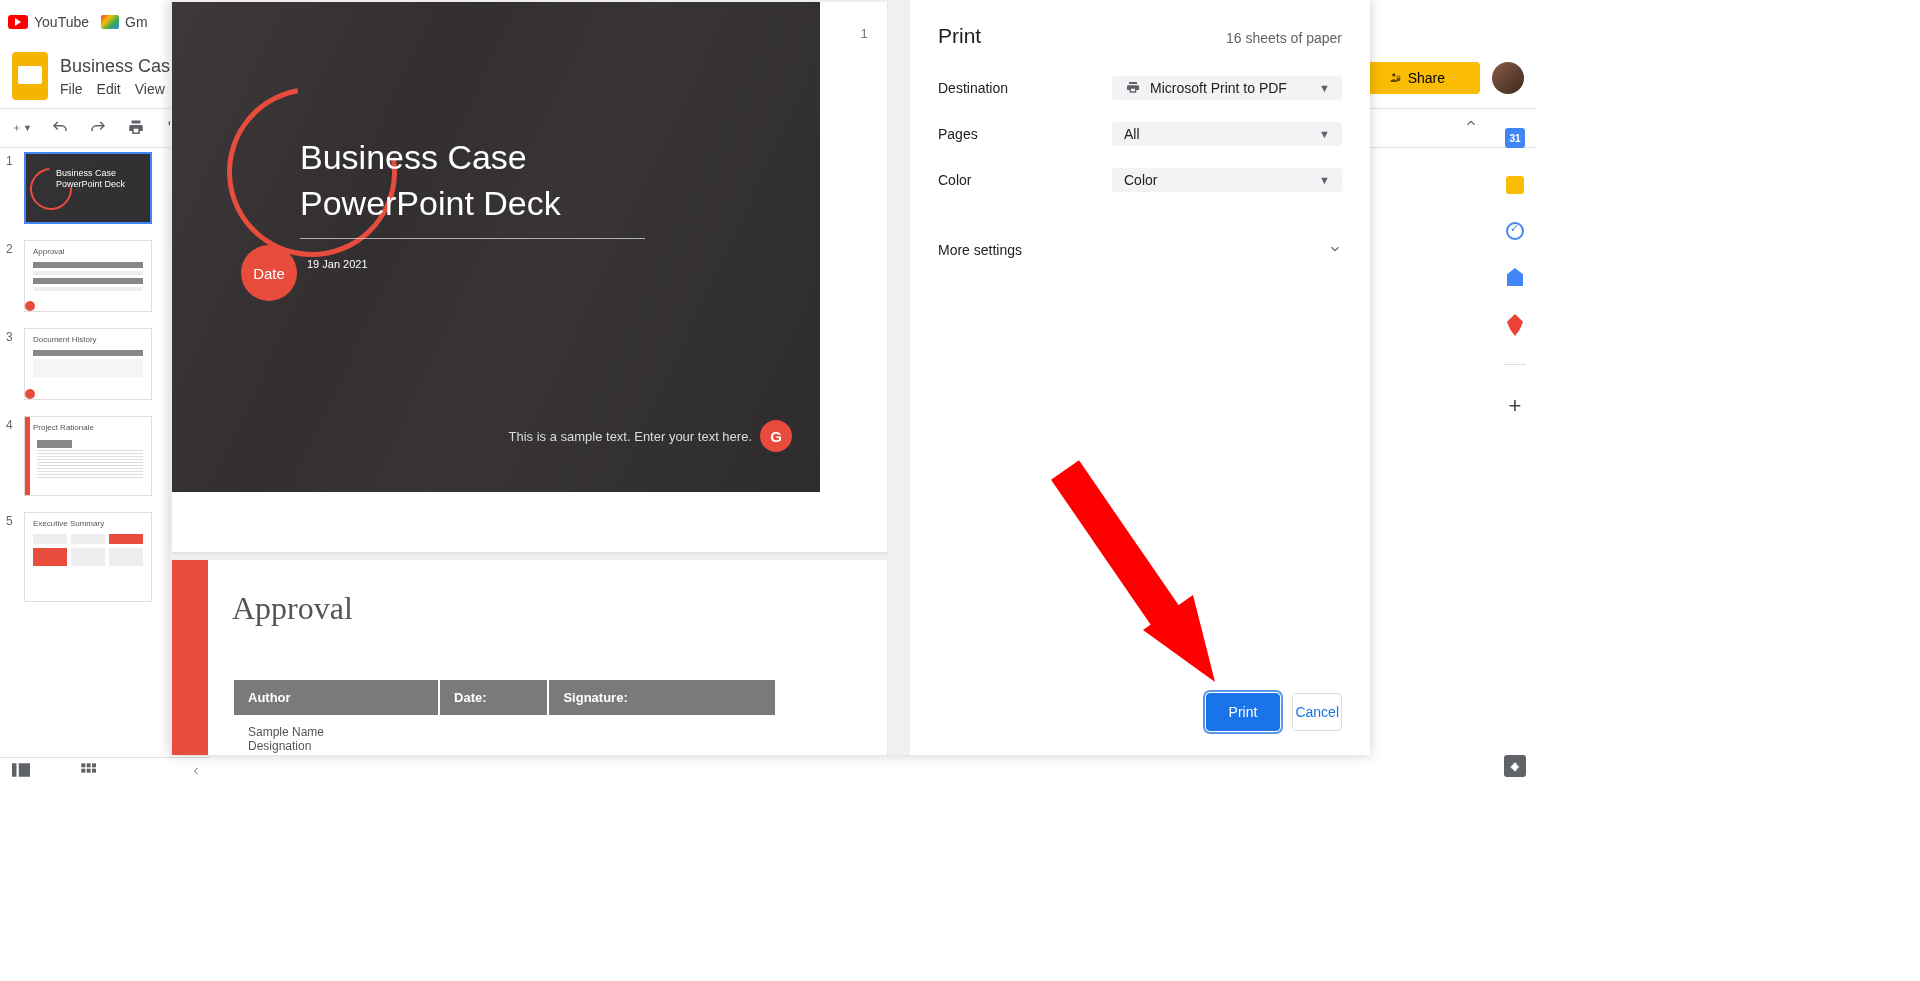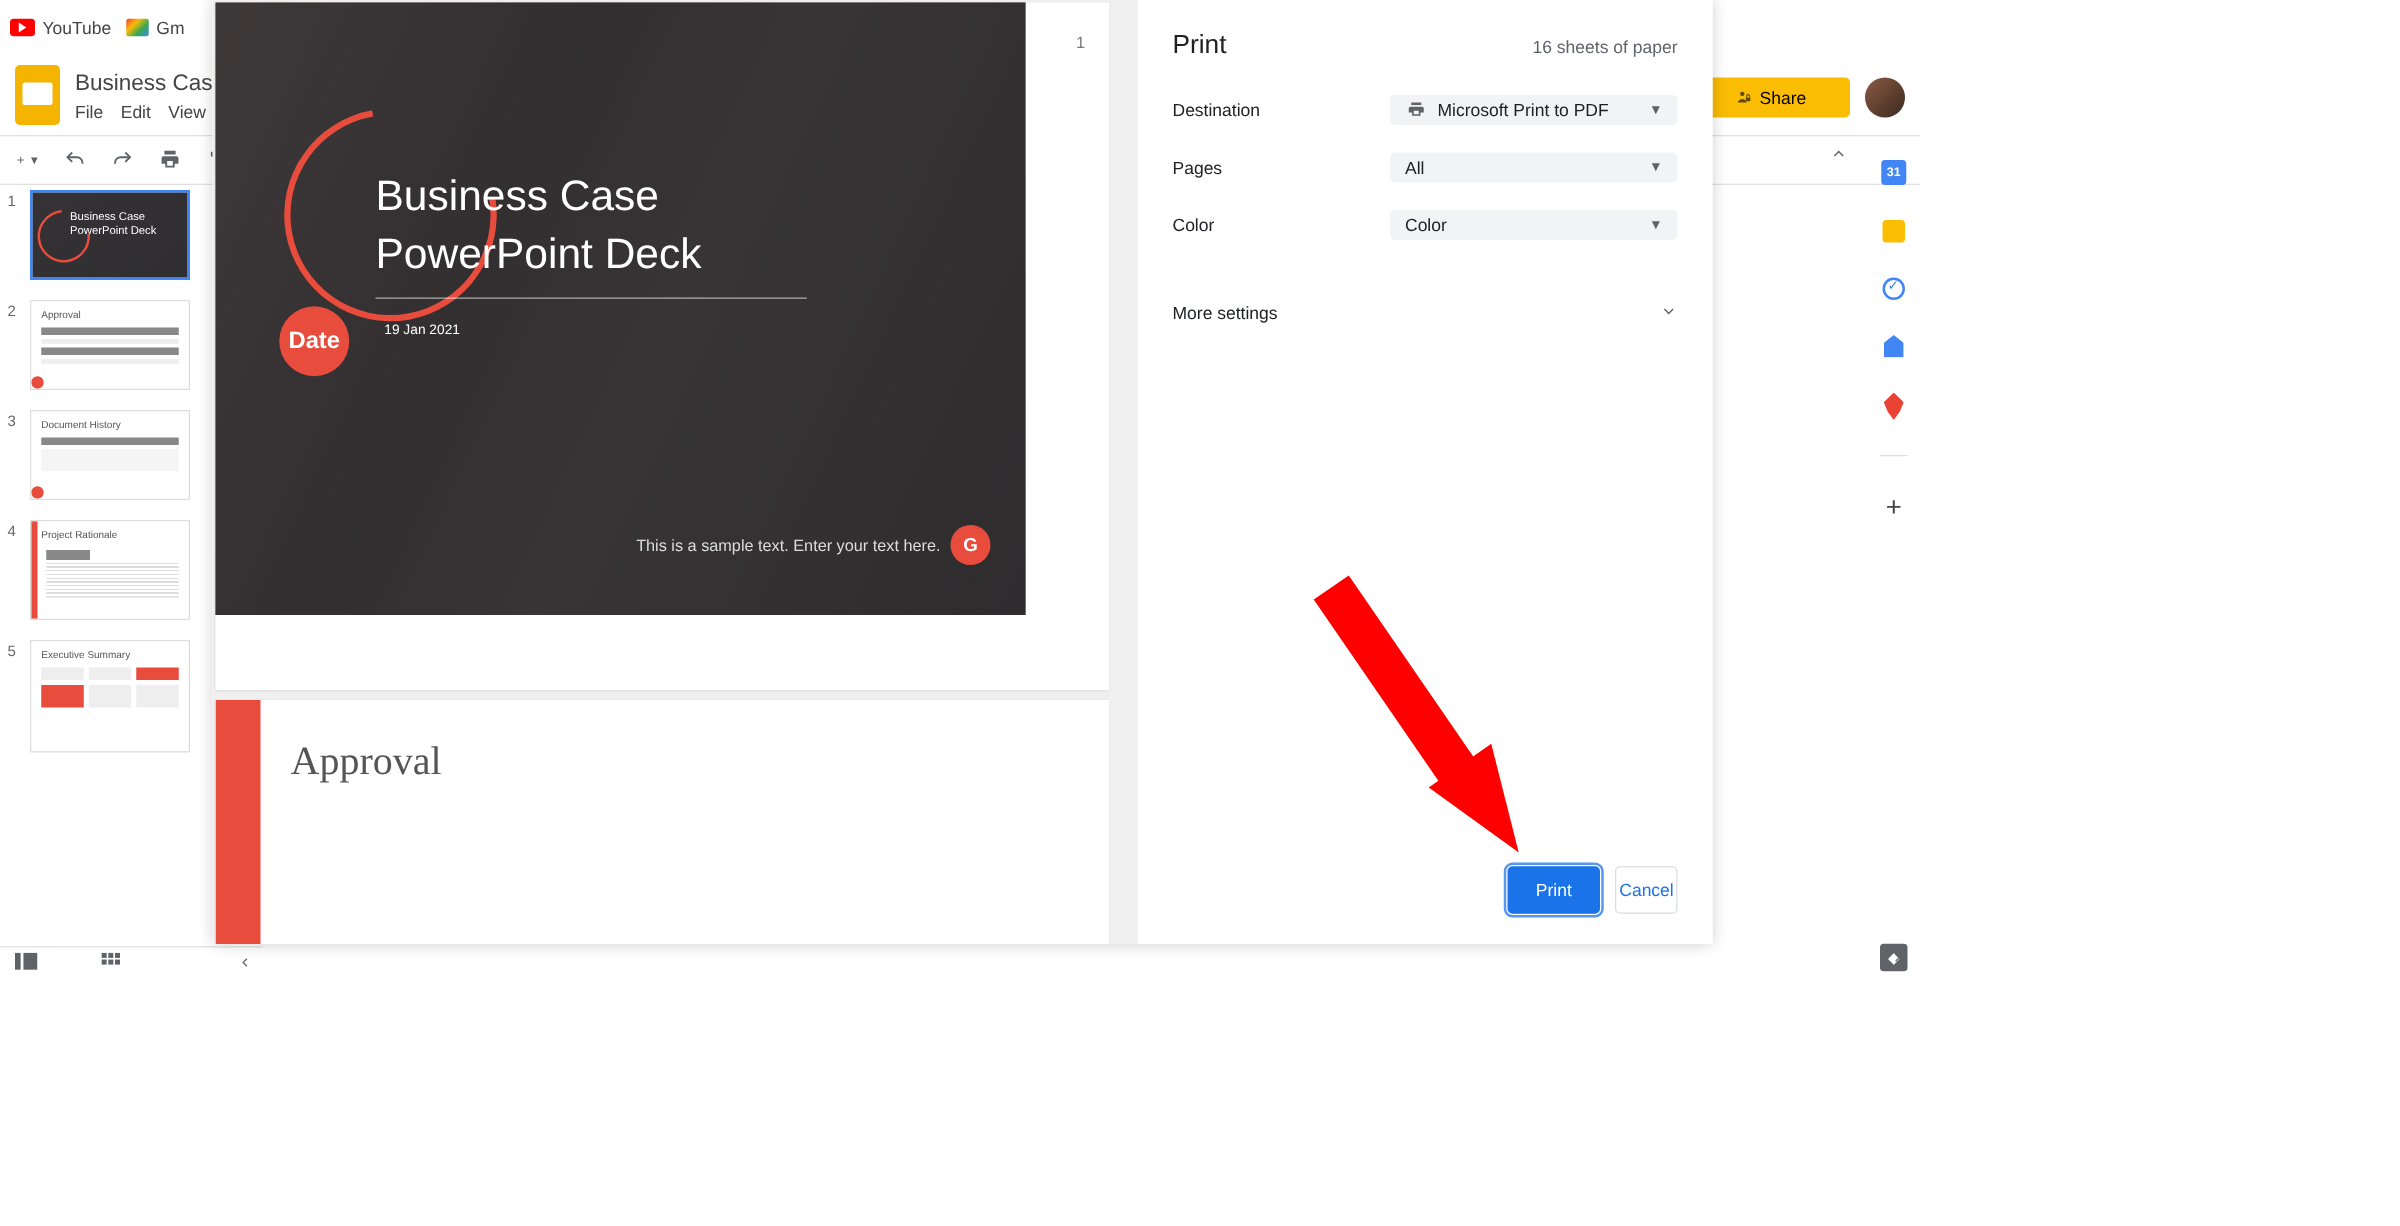--- a/index.html
+++ b/index.html
@@ -67,21 +67,21 @@
 .preview-area::-webkit-scrollbar-track { background: #f0f0f0; }
 .preview-area::-webkit-scrollbar-thumb { background: #bbb; border-radius: 2px; }
 
 .preview-page { width: 715px; background: #fff; margin-bottom: 8px; box-shadow: 0 1px 3px rgba(0,0,0,0.1); position: relative; }
 .page-num-badge { position: absolute; right: 10px; top: 18px; width: 26px; height: 26px; background: rgba(255,255,255,0.6); color: #777; font-size: 13px; display: flex; align-items: center; justify-content: center; border-radius: 2px; }
 
 
 .slide1 { height: 550px; padding: 0; }
 .slide1-inner { width: 648px; height: 490px; margin: 0; background: linear-gradient(rgba(35,35,40,0.78), rgba(35,35,40,0.78)), linear-gradient(115deg, #9a8274 0%, #6b5a50 35%, #847366 55%, #564a42 100%); position: relative; color: #fff; }
 .s1-circle-outer { position: absolute; left: 55px; top: 85px; width: 170px; height: 170px; border: 5px solid #e74c3c; border-radius: 50%; border-top-color: transparent; transform: rotate(35deg); }
-.s1-date-badge { position: absolute; left: 51px; top: 243px; width: 56px; height: 56px; background: #e74c3c; border-radius: 50%; display: flex; align-items: center; justify-content: center; font-size: 19px; font-weight: 700; }
+.s1-date-badge { position: absolute; left: 69px; top: 243px; width: 56px; height: 56px; background: #e74c3c; border-radius: 50%; display: flex; align-items: center; justify-content: center; font-size: 15px; font-weight: 400; }
 .s1-title { position: absolute; left: 128px; top: 132px; font-size: 34px; font-family: Georgia, serif; font-weight: 400; line-height: 46px; }
 .s1-title-underline { position: absolute; left: 128px; top: 236px; width: 345px; height: 1px; background: rgba(255,255,255,0.6); }
 .s1-date-text { position: absolute; left: 135px; top: 256px; font-size: 11px; font-weight: 500; }
 .s1-footer-text { position: absolute; right: 68px; bottom: 48px; font-size: 13px; color: #ddd; }
 .s1-g-badge { position: absolute; right: 28px; bottom: 40px; width: 32px; height: 32px; background: #e74c3c; border-radius: 50%; display: flex; align-items: center; justify-content: center; font-size: 15px; font-weight: 600; }
 
 
 .slide2 { height: 200px; overflow: hidden; }
 .s2-red-stripe { position: absolute; left: 0; top: 0; width: 36px; height: 100%; background: #e74c3c; }
 .s2-title { position: absolute; left: 60px; top: 30px; font-family: Georgia, serif; font-size: 32px; color: #555; font-weight: 400; }
@@ -299,20 +299,37 @@
         <div class="s1-title-underline"></div>
         <div class="s1-date-text">19 Jan 2021</div>
         <div class="s1-footer-text">This is a sample text. Enter your text here.</div>
         <div class="s1-g-badge">G</div>
       </div>
     </div>
 
     <div class="preview-page slide2">
       <div class="s2-red-stripe"></div>
       <div class="s2-title">Approval</div>
+      <table class="s2-table">
+        <tbody>
+            <tr>
+          <td class="s2-th" style="width:38%">Author</td>
+          <td class="s2-th" style="width:20%">Date:</td>
+          <td class="s2-th">Signature:</td>
+        </tr>
+        <tr>
+          <td class="s2-td">
+            <div>Sample Name</div>
+            <div>Designation</div>
+          </td>
+          <td class="s2-td"></td>
+          <td class="s2-td"></td>
+        </tr>
+      </tbody>
+        </table>
     </div>
   </div>
 
   <div class="settings-panel">
     <div class="sp-header">
       <div class="sp-title">Print</div>
       <div class="sp-sheets">16 sheets of paper</div>
     </div>
 
     <div class="sp-row">

